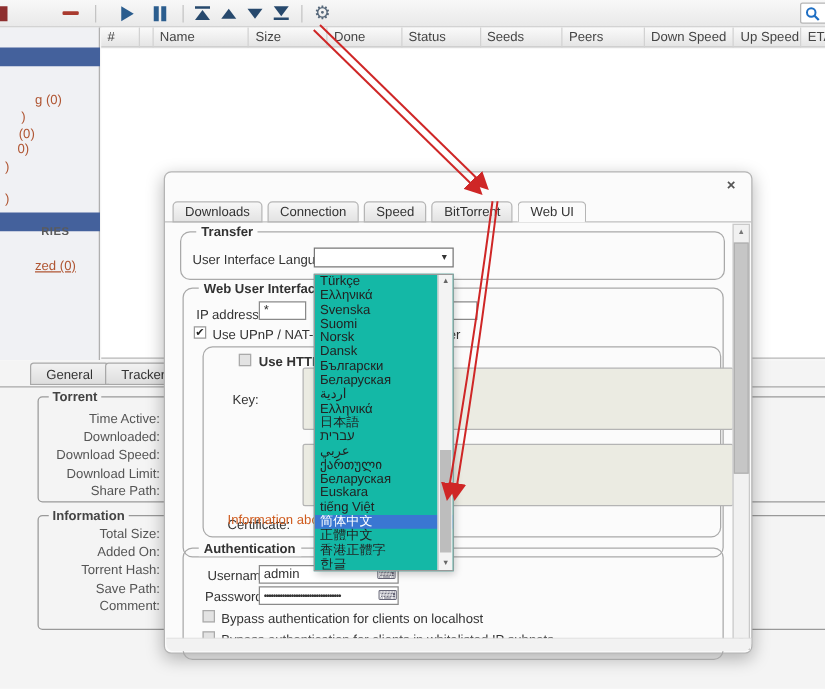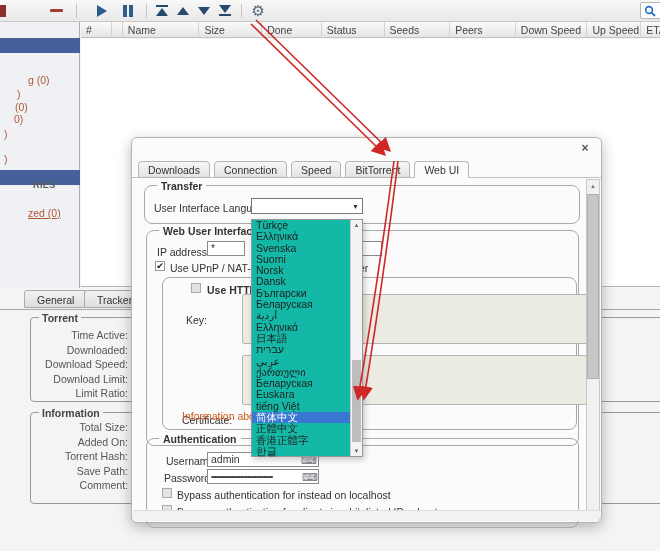--- a/index.html
+++ b/index.html
@@ -185,21 +185,21 @@
     <div class="ptab" style="left:24px" data-interactable="true">General</div>
     <div class="ptab" style="left:84px" data-interactable="true">Trackers</div>
     <fieldset style="top:28px;height:85px;" data-interactable="false">
       <span class="plegend" data-interactable="false">Torrent</span>
       <div class="lblcol" style="top:10px">
 
       <div class="row" data-interactable="false">Time Active:</div>
           <div class="row" data-interactable="false">Downloaded:</div>
           <div class="row" data-interactable="false">Download Speed:</div>
           <div class="row" data-interactable="false">Download Limit:</div>
-          <div class="row" data-interactable="false">Limit Ratio:</div>
+          <div class="row" data-interactable="false">Share Path:</div>
         </div>
     </fieldset>
     <fieldset style="top:123px;height:92px;" data-interactable="false">
       <span class="plegend" data-interactable="false">Information</span>
       <div class="lblcol" style="top:7px">
 
       <div class="row" data-interactable="false">Total Size:</div>
           <div class="row" data-interactable="false">Added On:</div>
           <div class="row" data-interactable="false">Torrent Hash:</div>
           <div class="row" data-interactable="false">Save Path:</div>
@@ -254,21 +254,21 @@
       <div class="dinput" style="left:60px;top:13px;width:112px;" data-interactable="true">
         <span data-interactable="false">admin</span>
         <span class="kbicon" data-interactable="true">⌨</span>
       </div>
       <div class="dlabel" style="left:17px;top:33px;" data-interactable="false">Password:</div>
       <div class="dinput" style="left:60px;top:30px;width:112px;font-size:8px;letter-spacing:-1px;line-height:14px;" data-interactable="true">
         <span data-interactable="false">••••••••••••••••••••••••••••••••••</span>
         <span class="kbicon" data-interactable="true">⌨</span>
       </div>
       <span class="cbox gray" style="left:15px;top:49px;" data-interactable="true"></span>
-      <div class="dlabel" style="left:30px;top:50px;" data-interactable="false">Bypass authentication for instead on localhost</div>
+      <div class="dlabel" style="left:30px;top:50px;" data-interactable="false">Bypass authentication for clients on localhost</div>
       <span class="cbox gray" style="left:15px;top:66px;" data-interactable="true"></span>
       <div class="dlabel" style="left:30px;top:67px;" data-interactable="false">Bypass authentication for clients in whitelisted IP subnets</div>
     </fieldset>
 
     <div class="vscroll" data-interactable="true">
       <span class="up" data-interactable="true">▲</span>
       <span class="thumb" data-interactable="true"></span>
       <span class="dn" data-interactable="true">▼</span>
     </div>
     <div class="dbottom" data-interactable="false"></div>

